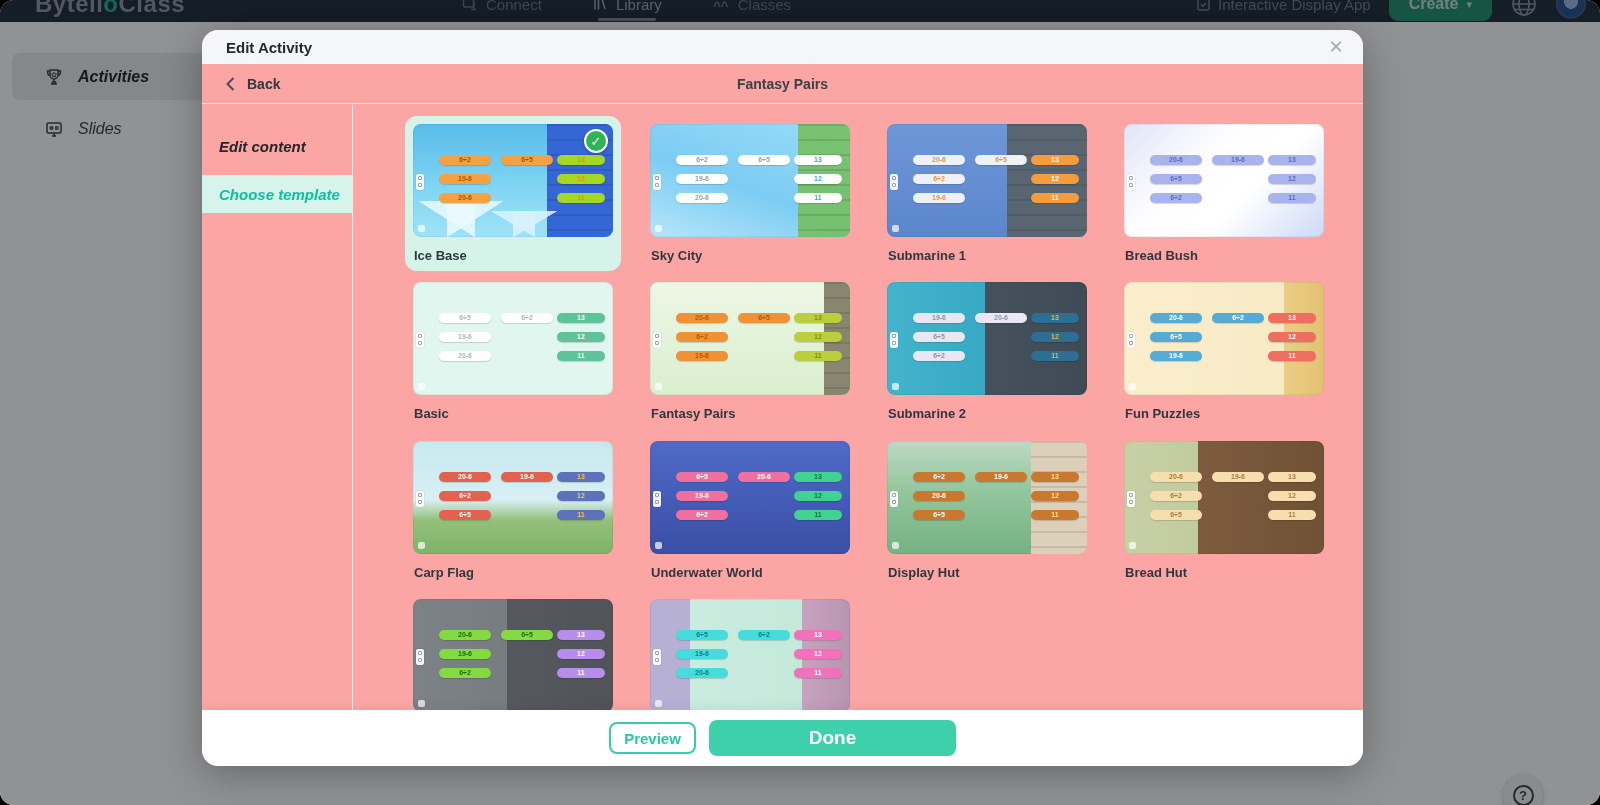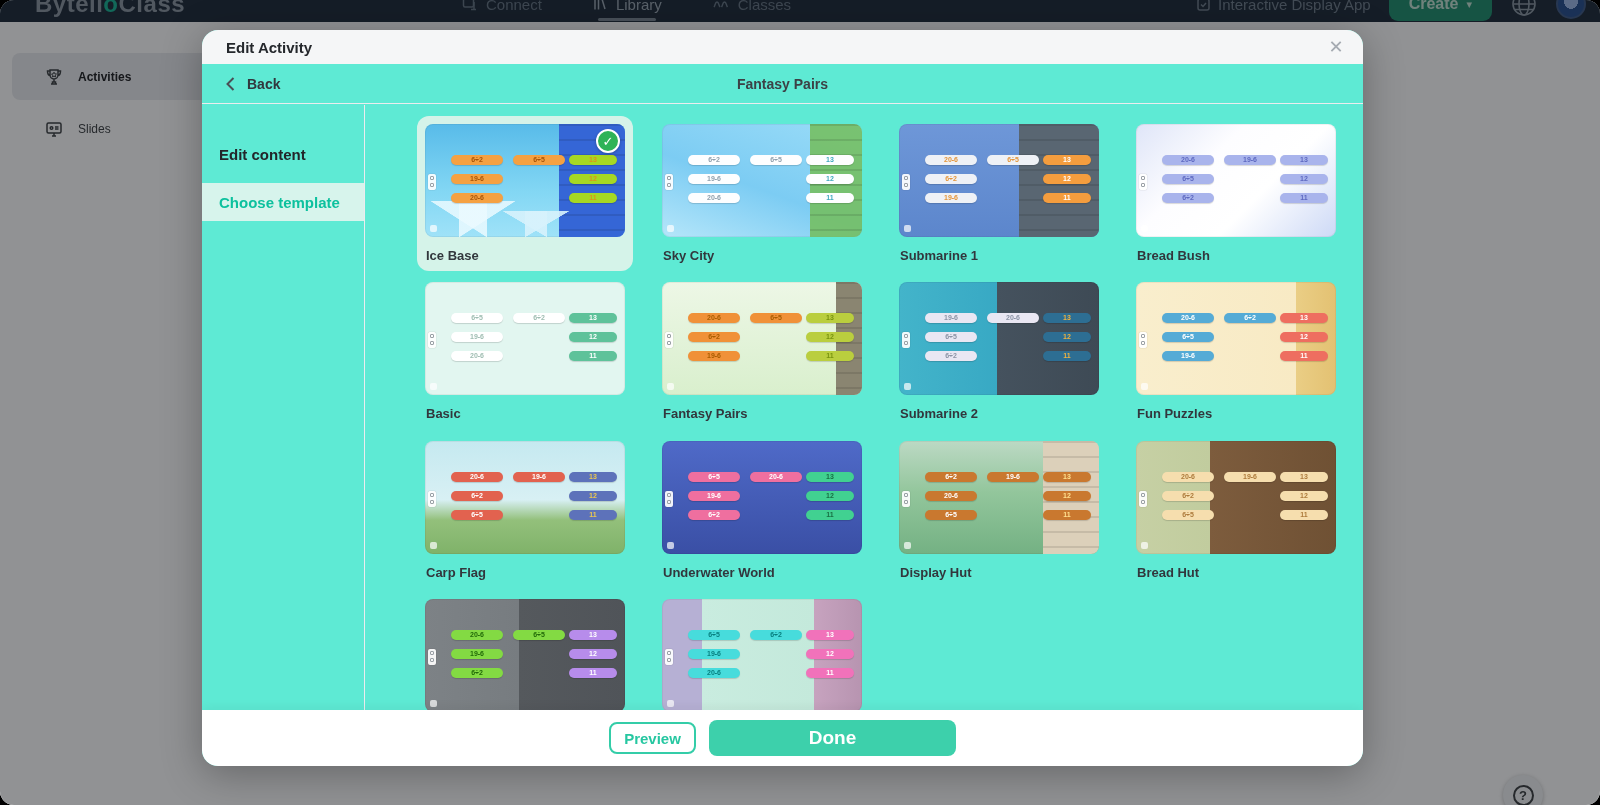--- a/index.html
+++ b/index.html
@@ -20,39 +20,39 @@
   .right-group{position:absolute;right:14px;top:0;height:36px;display:flex;align-items:center;gap:18px;}
   .display-app{display:flex;align-items:center;gap:7px;font-size:15px;color:#707e8c;}
   .display-app svg{stroke:#707e8c;}
   .create-btn{height:34px;padding:0 20px;border:none;border-radius:9px;background:#1f8e6e;color:#c4e2d4;font-size:16px;font-weight:bold;display:flex;align-items:center;gap:8px;font-family:inherit;}
   .create-btn .caret{font-size:11px;}
   .globe{width:28px;height:28px;}
   .avatar{width:30px;height:30px;border-radius:50%;background:radial-gradient(circle at 50% 42%,#9db9e8 0 34%,#274f8e 35% 70%,#1b3althou 70%);background:radial-gradient(circle at 50% 42%,#9db9e8 0 34%,#274f8e 35%);border:2px solid #3e5a85;}
 
   
   .page-body{position:absolute;left:0;top:22px;width:1600px;height:783px;background:#ffffff;}
-  .side-item{position:absolute;left:12px;width:333px;height:47px;border-radius:8px;display:flex;align-items:center;gap:14px;padding-left:32px;font-size:12px;color:#3c4043;}
+  .side-item{position:absolute;left:12px;width:333px;height:47px;border-radius:8px;display:flex;align-items:center;gap:14px;padding-left:32px;font-size:16px;color:#3c4043;font-style:italic;}
   .side-item.selected{background:#eaecef;color:#202124;font-weight:bold;}
   .side-item svg{stroke:#3c4043;flex:0 0 auto;}
   .help-btn{position:absolute;left:1503px;top:753px;width:40px;height:40px;border-radius:50%;background:#f1f3f4;box-shadow:0 1px 4px rgba(0,0,0,.25);display:flex;align-items:center;justify-content:center;}
   .help-ring{width:21px;height:21px;border:2px solid #3c4043;border-radius:50%;display:flex;align-items:center;justify-content:center;font-size:13px;font-weight:bold;color:#3c4043;}
 
   
   .overlay{position:absolute;inset:0;background:rgba(10,14,18,0.45);z-index:2;}
 
   
-  .modal{position:absolute;left:202px;top:30px;width:1161px;height:736px;background:#5eead4;border-radius:16px;z-index:3;box-shadow:0 8px 40px rgba(0,0,0,.3);overflow:hidden;}
+  .modal{position:absolute;left:202px;top:30px;width:1161px;height:736px;background:#fca5a5;border-radius:16px;z-index:3;box-shadow:0 8px 40px rgba(0,0,0,.3);overflow:hidden;}
   .modal-titlebar{position:relative;height:34px;background:#f5f6f7;display:flex;align-items:center;padding:0 24px;}
   .modal-title{font-size:15px;font-weight:bold;color:#25282c;}
   .close-x{position:absolute;right:16px;top:6px;width:22px;height:22px;border:none;background:transparent;color:#a5abb2;font-size:18px;line-height:22px;text-align:center;padding:0;cursor:pointer;font-family:inherit;}
   .modal-subbar{position:relative;height:40px;border-bottom:1px solid #ececee;display:flex;align-items:center;padding:0 24px;}
   .back-btn{display:flex;align-items:center;gap:12px;font-size:14px;font-weight:bold;color:#32373d;background:none;border:none;padding:0;cursor:pointer;font-family:inherit;}
   .subtitle{position:absolute;left:0;right:0;text-align:center;font-size:14px;font-weight:bold;color:#3c4146;pointer-events:none;}
   .modal-body{position:absolute;left:0;top:75px;bottom:0;width:100%;display:flex;}
-  .left-panel{width:163px;border-right:1px solid #ececee;padding-top:30px;flex:0 0 auto;}
+  .left-panel{width:151px;border-right:1px solid #ececee;padding-top:22px;flex:0 0 auto;font-style:italic;}
   .menu-item{height:38px;display:flex;align-items:center;padding-left:17px;font-size:15px;font-weight:bold;color:#23262a;margin-bottom:10px;cursor:pointer;}
   .menu-item.selected{background:#d7f4ec;color:#0cc19e;}
   .grid-area{position:relative;flex:1;height:606px;overflow:hidden;}
 
   
   .card{position:absolute;width:216px;height:155px;border-radius:12px;padding:8px;cursor:pointer;}
   .card.selected{background:#d5f3e9;}
   .thumb{position:relative;width:200px;height:113px;border-radius:8px;overflow:hidden;box-shadow:inset 0 0 0 1px rgba(0,0,0,.05);}
   .wall{position:absolute;right:0;top:0;bottom:0;background-image:repeating-linear-gradient(180deg,rgba(0,0,0,.10) 0 2px,transparent 2px 15px);}
   .deco-mountains{position:absolute;left:0;right:0;bottom:0;height:36px;display:none;

